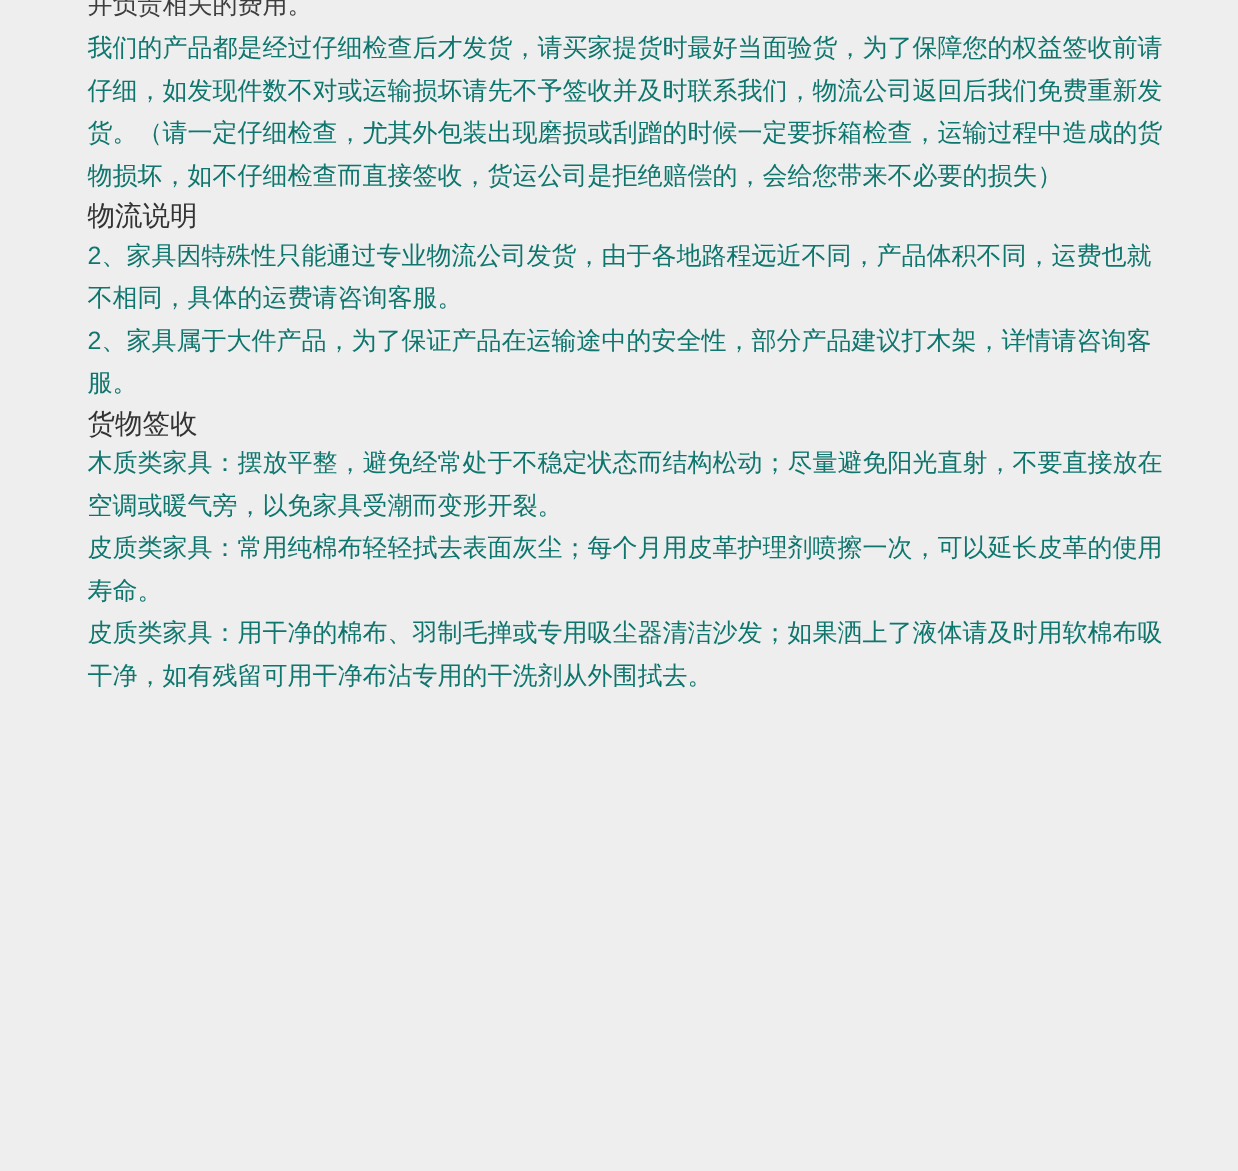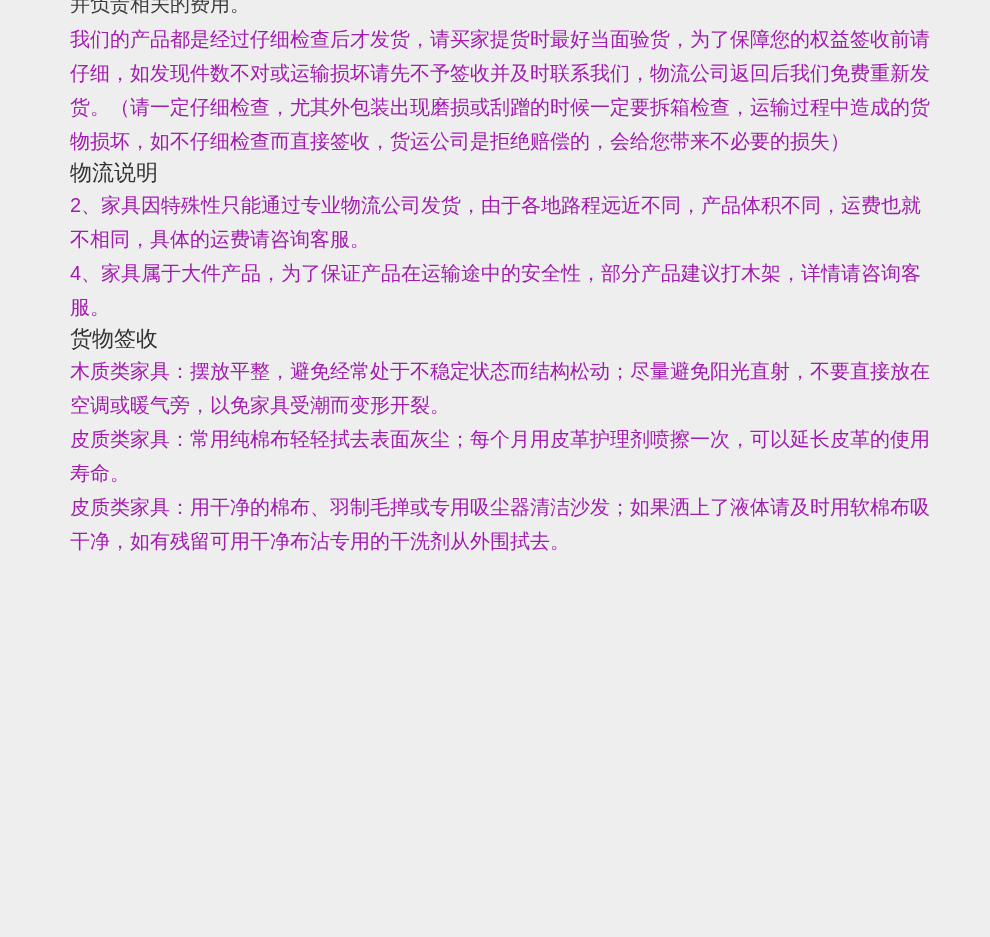--- a/index.html
+++ b/index.html
@@ -27,21 +27,21 @@
     margin: 0;
     font-size: 22px;
     line-height: 30px;
     font-weight: 500;
     color: #333333;
   }
   p.body-text {
     margin: 0;
     font-size: 20px;
     line-height: 34px;
-    color: #a21caf;
+    color: #0f766e;
     text-align: left;
     word-break: break-all;
   }
   .mt-heading1 { margin-top: 24px; }
   .mt-para-first { margin-top: 14px; }
   .mt-heading2 { margin-top: 16px; }
   .mt-para { margin-top: 26px; }
   .mt-heading3 { margin-top: 28px; }
 </style>
 </head>
@@ -51,21 +51,21 @@
 
   <div class="clipped-line">并负责相关的费用。</div>
 
 
   <p class="body-text mt-para-first">我们的产品都是经过仔细检查后才发货，请买家提货时最好当面验货，为了保障您的权益签收前请仔细，如发现件数不对或运输损坏请先不予签收并及时联系我们，物流公司返回后我们免费重新发货。（请一定仔细检查，尤其外包装出现磨损或刮蹭的时候一定要拆箱检查，运输过程中造成的货物损坏，如不仔细检查而直接签收，货运公司是拒绝赔偿的，会给您带来不必要的损失）</p>
 
   <h2 class="section-heading mt-heading2">物流说明</h2>
 
   <p class="body-text mt-para-first">2、家具因特殊性只能通过专业物流公司发货，由于各地路程远近不同，产品体积不同，运费也就不相同，具体的运费请咨询客服。</p>
 
-  <p class="body-text mt-para">4、家具属于大件产品，为了保证产品在运输途中的安全性，部分产品建议打木架，详情请咨询客服。</p>
+  <p class="body-text mt-para">2、家具属于大件产品，为了保证产品在运输途中的安全性，部分产品建议打木架，详情请咨询客服。</p>
 
 
   <h2 class="section-heading mt-heading3">货物签收</h2>
 
   <p class="body-text mt-para-first">木质类家具：摆放平整，避免经常处于不稳定状态而结构松动；尽量避免阳光直射，不要直接放在空调或暖气旁，以免家具受潮而变形开裂。</p>
 
   <p class="body-text mt-para">皮质类家具：常用纯棉布轻轻拭去表面灰尘；每个月用皮革护理剂喷擦一次，可以延长皮革的使用寿命。</p>
 
   <p class="body-text mt-para">皮质类家具：用干净的棉布、羽制毛掸或专用吸尘器清洁沙发；如果洒上了液体请及时用软棉布吸干净，如有残留可用干净布沾专用的干洗剂从外围拭去。</p>
 

